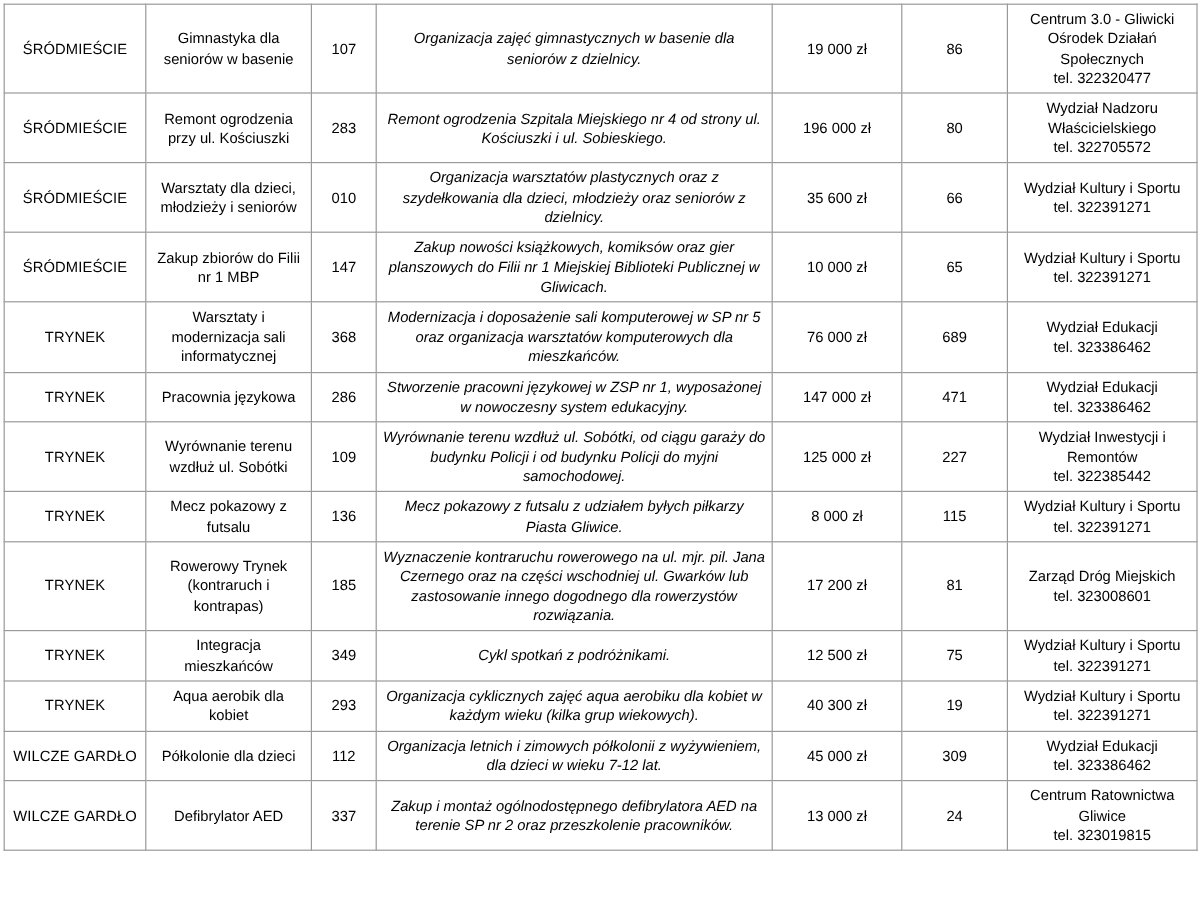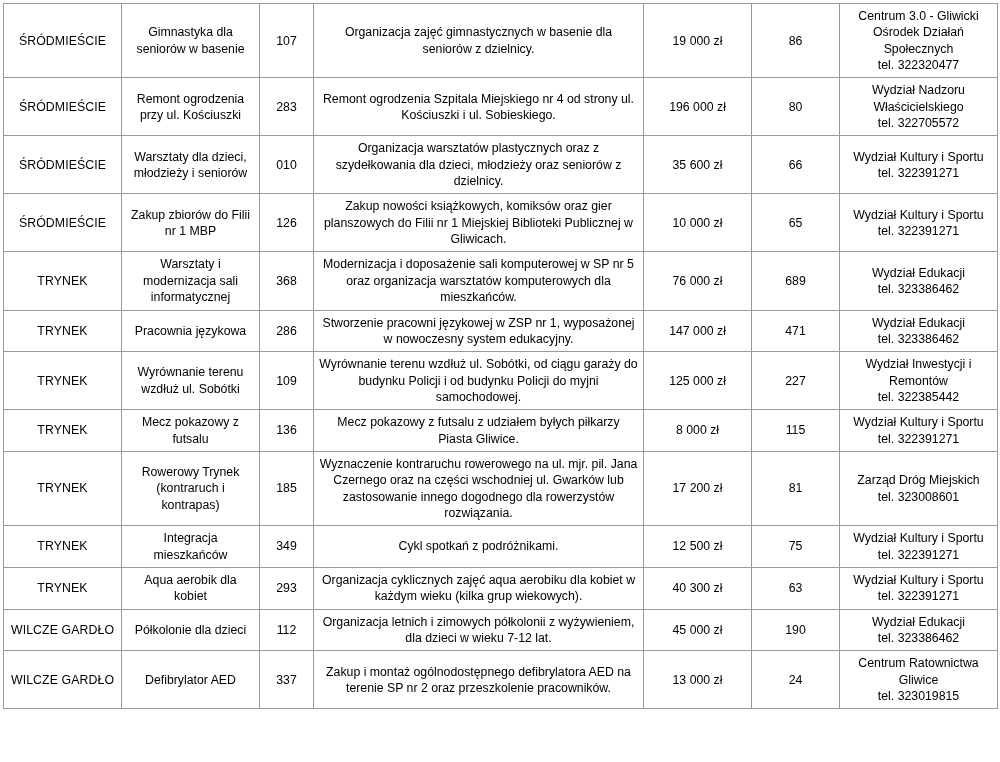--- a/index.html
+++ b/index.html
@@ -40,20 +40,21 @@
     text-align: center;
   }
   td.title {
     text-align: center;
   }
   td.code {
     text-align: center;
   }
   td.desc {
     text-align: center;
+    font-style: italic;
   }
   td.amount {
     text-align: center;
     white-space: nowrap;
   }
   td.votes {
     text-align: center;
   }
   td.unit {
     text-align: center;
@@ -106,21 +107,21 @@
           <td class="title">Warsztaty dla dzieci, młodzieży i seniorów</td>
           <td class="code">010</td>
           <td class="desc">Organizacja warsztatów plastycznych oraz z szydełkowania dla dzieci, młodzieży oraz seniorów z dzielnicy.</td>
           <td class="amount">35 600 zł</td>
           <td class="votes">66</td>
           <td class="unit">Wydział Kultury i Sportu<br>tel. 322391271</td>
         </tr>
         <tr>
           <td class="district">ŚRÓDMIEŚCIE</td>
           <td class="title">Zakup zbiorów do Filii nr 1 MBP</td>
-          <td class="code">126</td>
+          <td class="code">147</td>
           <td class="desc">Zakup nowości książkowych, komiksów oraz gier planszowych do Filii nr 1 Miejskiej Biblioteki Publicznej w Gliwicach.</td>
           <td class="amount">10 000 zł</td>
           <td class="votes">65</td>
           <td class="unit">Wydział Kultury i Sportu<br>tel. 322391271</td>
         </tr>
         <tr>
           <td class="district">TRYNEK</td>
           <td class="title">Warsztaty i modernizacja sali informatycznej</td>
           <td class="code">368</td>
           <td class="desc">Modernizacja i doposażenie sali komputerowej w  SP nr 5 oraz organizacja warsztatów komputerowych dla mieszkańców.</td>
@@ -172,30 +173,30 @@
           <td class="amount">12 500 zł</td>
           <td class="votes">75</td>
           <td class="unit">Wydział Kultury i Sportu<br>tel. 322391271</td>
         </tr>
         <tr>
           <td class="district">TRYNEK</td>
           <td class="title">Aqua aerobik dla kobiet</td>
           <td class="code">293</td>
           <td class="desc">Organizacja cyklicznych zajęć aqua aerobiku dla kobiet w każdym wieku (kilka grup wiekowych).</td>
           <td class="amount">40 300 zł</td>
-          <td class="votes">63</td>
+          <td class="votes">19</td>
           <td class="unit">Wydział Kultury i Sportu<br>tel. 322391271</td>
         </tr>
         <tr>
           <td class="district">WILCZE GARDŁO</td>
           <td class="title">Półkolonie dla dzieci</td>
           <td class="code">112</td>
           <td class="desc">Organizacja letnich i zimowych półkolonii z wyżywieniem, dla dzieci w wieku 7-12 lat.</td>
           <td class="amount">45 000 zł</td>
-          <td class="votes">190</td>
+          <td class="votes">309</td>
           <td class="unit">Wydział Edukacji<br>tel. 323386462</td>
         </tr>
         <tr>
           <td class="district">WILCZE GARDŁO</td>
           <td class="title">Defibrylator AED</td>
           <td class="code">337</td>
           <td class="desc">Zakup i montaż ogólnodostępnego defibrylatora AED na terenie SP nr 2 oraz przeszkolenie pracowników.</td>
           <td class="amount">13 000 zł</td>
           <td class="votes">24</td>
           <td class="unit">Centrum Ratownictwa Gliwice<br>tel. 323019815</td>

